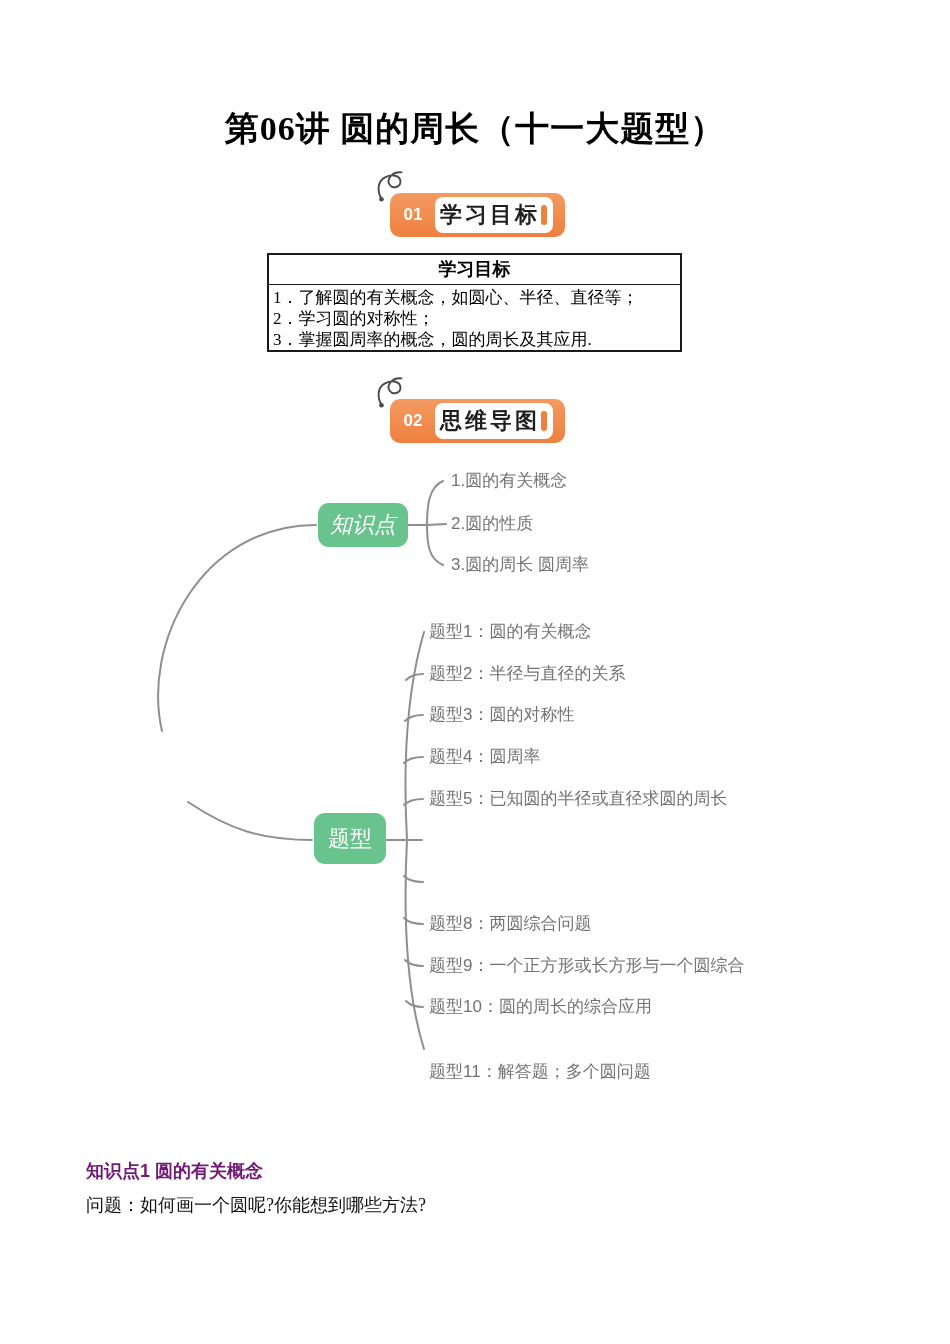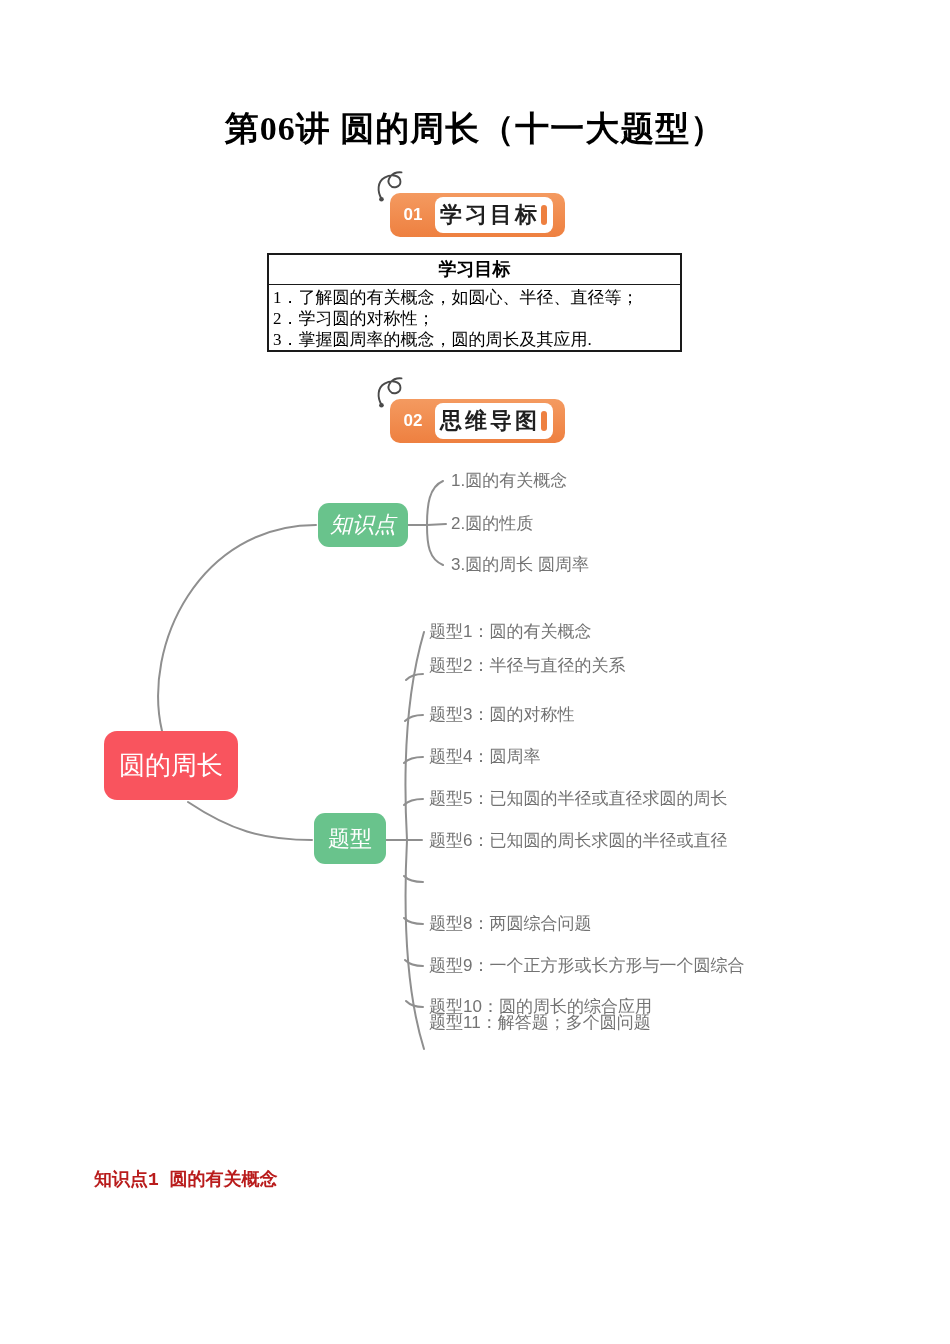--- a/index.html
+++ b/index.html
@@ -63,28 +63,28 @@
   .node-root{left:104px;top:276px;width:134px;height:69px;background:#f9545e;font-size:26px;border-radius:13px;}
   .node-knowledge{left:318px;top:48px;width:90px;height:44px;background:#69c38c;font-size:22px;font-style:italic;}
   .node-types{left:314px;top:358px;width:72px;height:51px;background:#69c38c;font-size:22px;}
   .mm-item{
     position:absolute;height:22px;line-height:22px;font-size:17px;
     color:#737373;white-space:nowrap;
   }
   .k-item{left:451px;}
   .k-item-0{top:15px}.k-item-1{top:58px}.k-item-2{top:99px}
   .t-item{left:429px;}
-  .t-item-0{top:166px}.t-item-1{top:200px}.t-item-2{top:249px}
+  .t-item-0{top:166px}.t-item-1{top:208px}.t-item-2{top:249px}
   .t-item-3{top:291px}.t-item-4{top:333px}.t-item-5{top:375px}
   .t-item-6{top:416px}.t-item-7{top:458px}.t-item-8{top:500px}
-  .t-item-9{top:541px}.t-item-10{top:557px}
+  .t-item-9{top:541px}.t-item-10{top:606px}
   
   .kp-heading{
-    position:absolute;left:86px;top:1159px;margin:8px;
-    font-family:Liberation Mono, monospace;font-size:18px;font-weight:700;color:#b91c1c;
+    position:absolute;left:86px;top:1159px;margin:0;
+    font-family:Liberation Sans, sans-serif;font-size:18px;font-weight:700;color:#701a75;
   }
   .kp-question{
     position:absolute;left:86px;top:1193px;margin:0;
     font-family:"Liberation Serif",serif;font-size:18px;font-weight:400;color:#111;
   }
 </style>
 </head>
 <body>
 
 <div class="page">
@@ -151,36 +151,35 @@
         <path d="M 405 266 Q 411 260 423 260"></path>
         <path d="M 404 308 Q 410 302 423 302"></path>
         <path d="M 404 350 Q 410 344 423 344"></path>
         <path d="M 404 421 Q 410 427 423 427"></path>
         <path d="M 404 463 Q 410 469 423 469"></path>
         <path d="M 405 505 Q 411 511 423 511"></path>
         <path d="M 406 546 Q 412 552 423 552"></path>
       </g>
     </svg>
 
-    <div class="mm-node node-root">圆的周长</div>
     <div class="mm-node node-knowledge">知识点</div>
     <div class="mm-node node-types">题型</div>
 
     <div class="mm-item k-item k-item-0">1.圆的有关概念</div>
     <div class="mm-item k-item k-item-1">2.圆的性质</div>
     <div class="mm-item k-item k-item-2">3.圆的周长 圆周率</div>
 
     <div class="mm-item t-item t-item-0">题型1：圆的有关概念</div>
     <div class="mm-item t-item t-item-1">题型2：半径与直径的关系</div>
     <div class="mm-item t-item t-item-2">题型3：圆的对称性</div>
     <div class="mm-item t-item t-item-3">题型4：圆周率</div>
     <div class="mm-item t-item t-item-4">题型5：已知圆的半径或直径求圆的周长</div>
-    <div class="mm-item t-item t-item-5">题型6：已知圆的周长求圆的半径或直径</div>
     <div class="mm-item t-item t-item-7">题型8：两圆综合问题</div>
     <div class="mm-item t-item t-item-8">题型9：一个正方形或长方形与一个圆综合</div>
     <div class="mm-item t-item t-item-9">题型10：圆的周长的综合应用</div>
     <div class="mm-item t-item t-item-10">题型11：解答题；多个圆问题</div>
   </div>
 
 
   <p class="kp-heading">知识点1 圆的有关概念</p>
+  <p class="kp-question">问题：如何画一个圆呢?你能想到哪些方法?</p>
 
 </div>
 
 </body></html>

